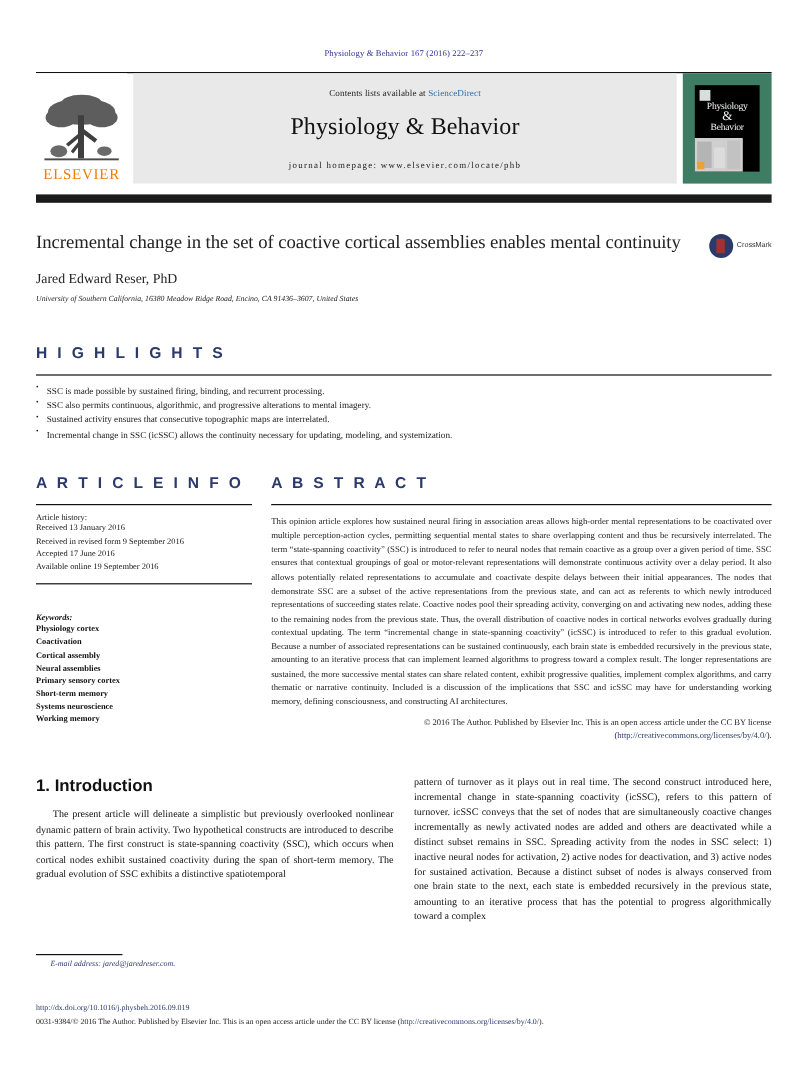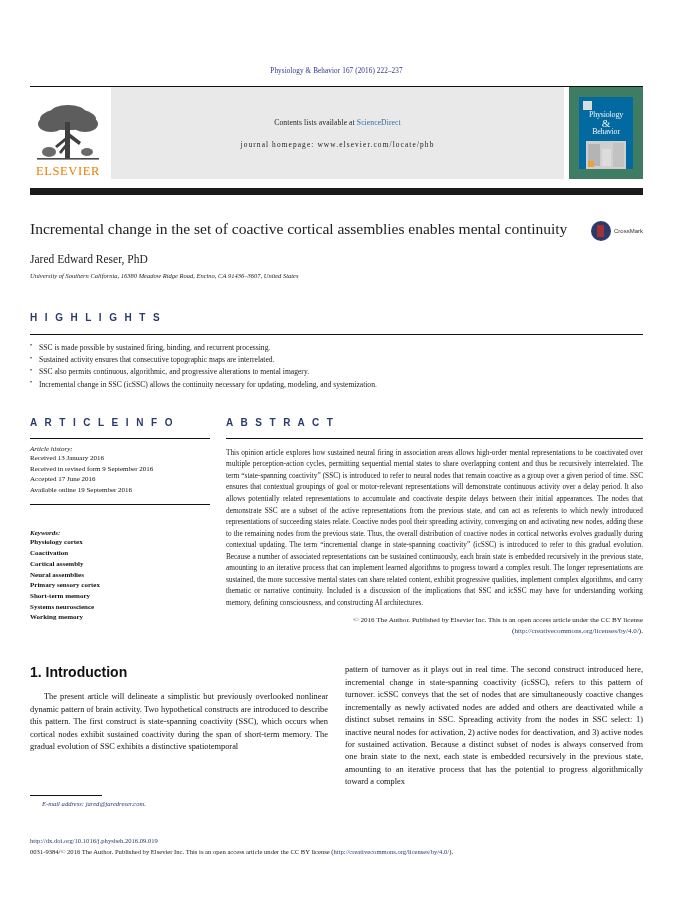--- a/index.html
+++ b/index.html
@@ -12,21 +12,21 @@
     position:relative;
   }
   .page{position:relative;width:673px;height:903px;box-sizing:border-box;}
 
   
   .running-head{
     text-align:center;
     font-family:"Liberation Serif", serif;
     font-size:7.2px;
     color:#2e3191;
-    padding-top:67px;
+    padding-top:41px;
     letter-spacing:.1px;
   }
 
   
   .masthead{
     margin:11px 30px 0 30px;
     border-top:1.1px solid #111;
     display:flex;
     align-items:stretch;
     height:92px;
@@ -74,24 +74,23 @@
     letter-spacing:1.1px;
   }
   .cover{
     width:74px;flex:0 0 74px;
     background:#3e7d63;
     display:flex;align-items:center;justify-content:center;
     position:relative;
   }
   .cover-inner{
     width:54px;height:72px;
-    background:#0369a1;
+    background:#000000;
     position:relative;
     display:flex;flex-direction:column;
-    align-items:center;
   }
   .cover-elsevier-mark{
     width:9px;height:9px;background:#d8dedb;margin:4px 0 0 0;
     align-self:flex-start;margin-left:4px;
   }
   .cover-title{
     font-size:8px;color:#f2f5f3;
     text-align:center;line-height:1.05;
     margin-top:1px;letter-spacing:-.2px;
   }
@@ -139,21 +138,21 @@
     display:block;
   }
   .crossmark-label{
     font-size:6px;margin-left:3px;color:#333;
     font-family:"Liberation Sans", sans-serif;
   }
 
   
   .sec-head{
     font-family:"Liberation Sans", sans-serif;
-    font-size:10px;font-weight:bold;
+    font-size:13px;font-weight:bold;
     letter-spacing:2.4px;color:#2b3a6b;
   }
   .rule{border-top:1px solid #111;}
   .rule-thin{border-top:.7px solid #111;}
 
   .highlights{margin:33px 30px 0 30px;}
   .highlights .rule{margin-top:11px;}
   .hl-list{margin:7px 0 0 0;padding:0;list-style:none;}
   .hl-list li{
     font-size:7.6px;line-height:1.62;color:#1a1a1a;
@@ -165,21 +164,21 @@
 
   
   .info-abstract{
     margin:26px 30px 0 30px;
     display:flex;
   }
   .col-info{flex:0 0 180px;padding-right:16px;}
   .col-abstract{flex:1 1 auto;}
   .info-rule{margin-top:10px;}
   .hist{margin-top:6px;}
-  .hist .lbl{font-size:7px;font-style:italic;color:#111;}
+  .hist .lbl{font-size:7px;color:#111;}
   .hist div.ln{font-size:7px;line-height:1.52;color:#111;}
   .kw-rule{margin-top:9px;}
   .kw{margin-top:24px;font-weight:bold;}
   .kw .lbl{font-size:7px;font-style:italic;color:#111;}
   .kw div.ln{font-size:7px;line-height:1.53;color:#111;}
 
   .abs-rule{margin-top:10px;}
   .abstract-body{
     margin-top:8px;
     font-size:7.3px;line-height:1.58;
@@ -255,20 +254,21 @@
         </g>
         <rect x="2" y="56" width="62" height="1.6" fill="#4a4a4a"></rect>
       </svg>
       <div class="elsevier-word">ELSEVIER</div>
     </div>
 
     <div class="masthead-center">
       <div class="contents-line">
         <span>Contents lists available at </span><span class="sd">ScienceDirect</span>
       </div>
+      <div class="journal-name">Physiology &amp; Behavior</div>
       <div class="homepage-line">journal homepage: www.elsevier.com/locate/phb</div>
     </div>
 
     <div class="cover">
       <div class="cover-inner">
         <div class="cover-elsevier-mark"></div>
         <div class="cover-title">
           <span>Physiology</span>
           <span class="amp">&amp;</span>
           <span>Behavior</span>
@@ -295,22 +295,22 @@
       <div class="crossmark-badge"></div>
       <div class="crossmark-label">CrossMark</div>
     </div>
   </div>
 
   <div class="highlights">
     <div class="sec-head">H I G H L I G H T S</div>
     <div class="rule"></div>
     <ul class="hl-list">
       <li>SSC is made possible by sustained firing, binding, and recurrent processing.</li>
+      <li>SSC also permits continuous, algorithmic, and progressive alterations to mental imagery.</li>
       <li>Sustained activity ensures that consecutive topographic maps are interrelated.</li>
-      <li>SSC also permits continuous, algorithmic, and progressive alterations to mental imagery.</li>
       <li>Incremental change in SSC (icSSC) allows the continuity necessary for updating, modeling, and systemization.</li>
     </ul>
   </div>
 
   <div class="info-abstract">
 
     <div class="col-info">
       <div class="sec-head">A R T I C L E    I N F O</div>
       <div class="rule info-rule"></div>
       <div class="hist">

